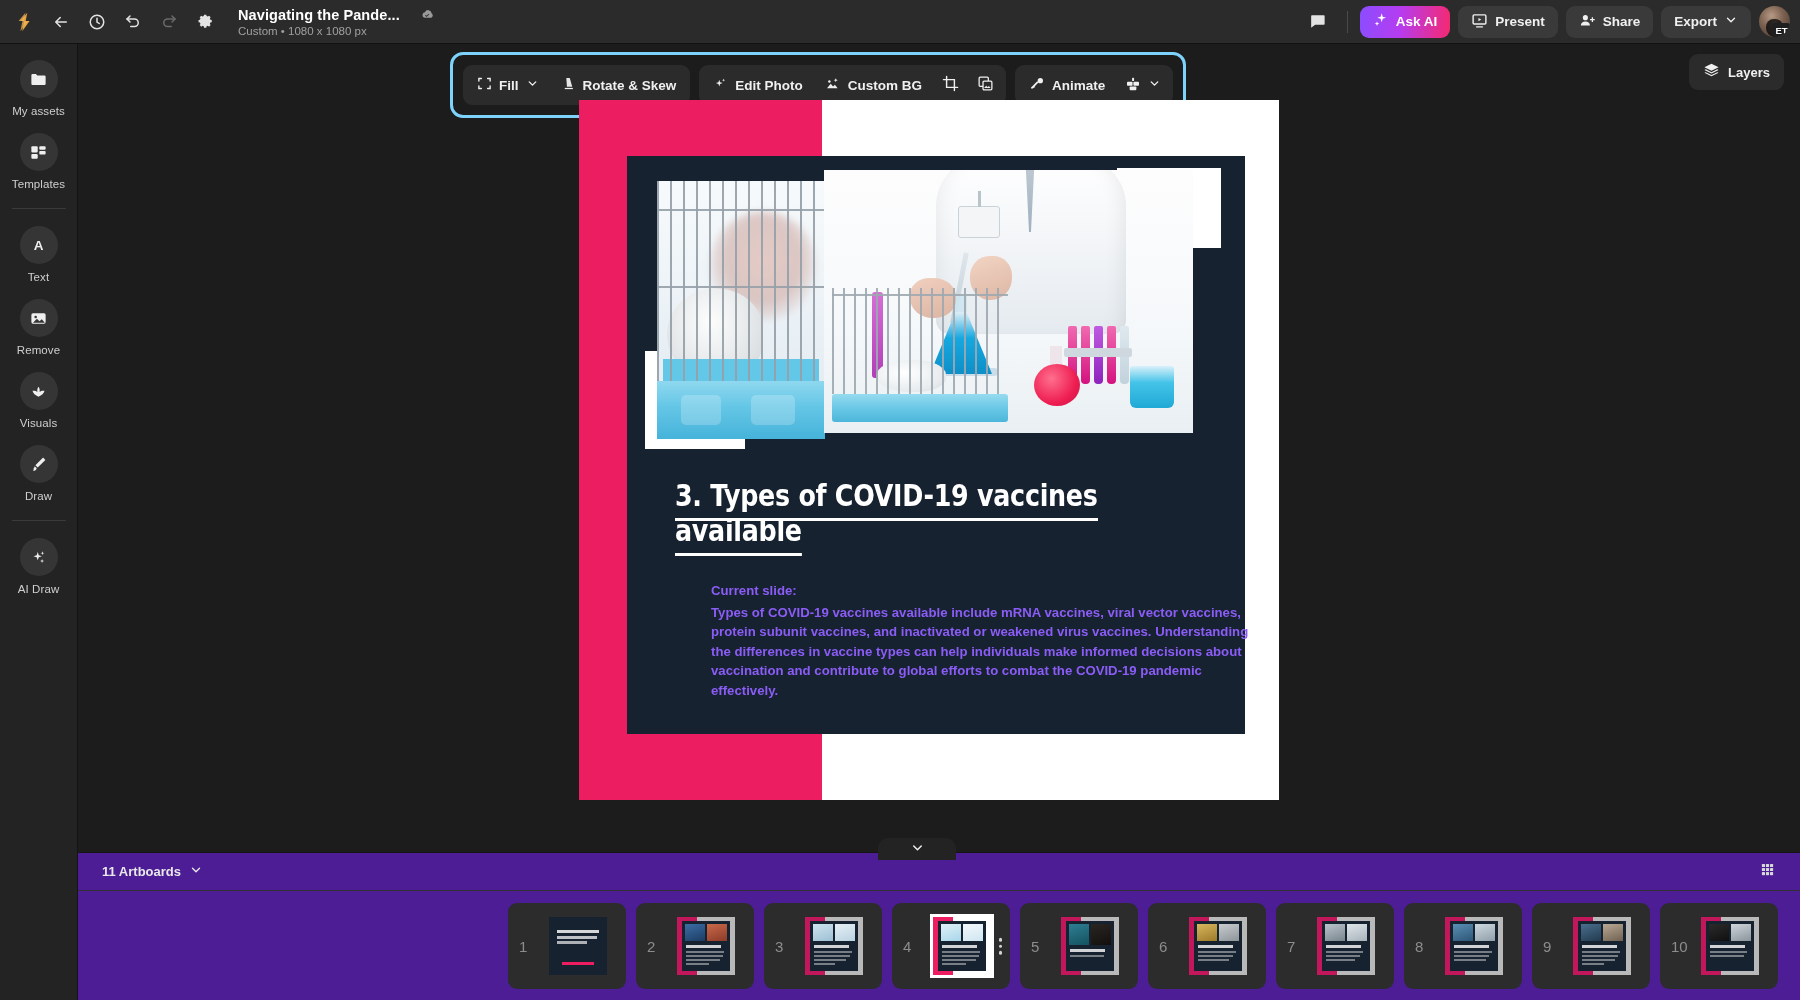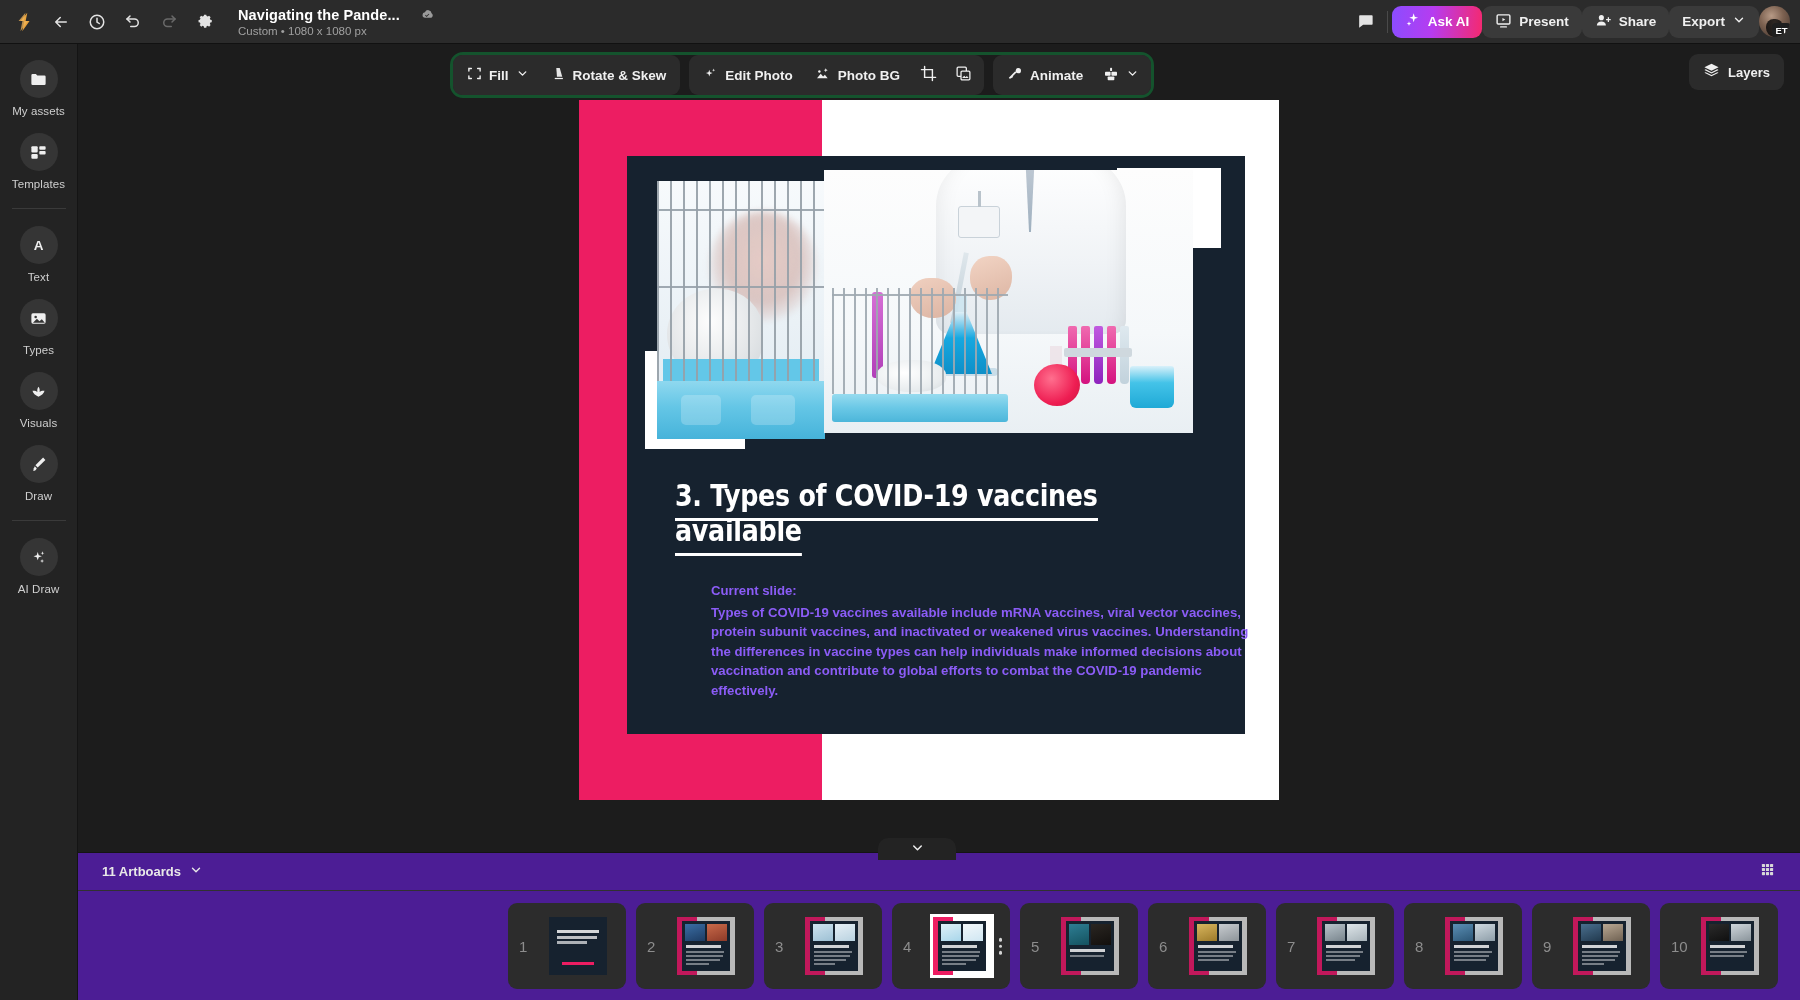--- a/index.html
+++ b/index.html
@@ -26,21 +26,21 @@
     background: transparent; cursor: pointer; color: #e3e3e3;
   }
   .icobtn.dim { color: #6a6a6a; }
   .doc-meta { margin-left: 14px; display: flex; flex-direction: column; justify-content: center; }
   .doc-title-row { display: flex; align-items: center; gap: 20px; justify-content: space-between; }
   .doc-title { font-size: 14.5px; font-weight: bold; color: #fff; letter-spacing: .1px; }
   .doc-sub { font-size: 11.5px; color: #a0a0a0; margin-top: 2px; }
   .cloud-ico { color: #9a9a9a; display: flex; }
 
   .tb-right {
-    margin-left: auto; display: flex; align-items: center; padding-right: 10px;
+    margin-left: auto; display: flex; align-items: center; gap: 8px; padding-right: 10px;
   }
   .vdiv { width: 1px; height: 22px; background: #4a4a4a; margin: 0 4px; }
   .pill {
     height: 32px; border-radius: 9px; background: #3a3a3a;
     display: flex; align-items: center; gap: 7px; padding: 0 13px;
     font-size: 13.5px; font-weight: bold; color: #f0f0f0; cursor: pointer; white-space: nowrap;
   }
   .pill.askai {
     background: linear-gradient(95deg, #8b4dff 0%, #b63cf0 45%, #f5296f 100%);
     color: #fff;
@@ -81,21 +81,21 @@
 
   
   .canvas {
     position: absolute; top: 44px; left: 78px; width: 1722px; height: 808px;
     background: #1c1c1c; overflow: hidden;
   }
 
   
   .tool-wrap {
     position: absolute; top: 8px; left: 372px;
-    border: 3px solid #14532d; border-radius: 13px; padding: 0;
+    border: 3px solid #7dd3fc; border-radius: 13px; padding: 10px;
     display: flex; align-items: center; gap: 9px;
   }
   .tool-grp {
     background: #2b2b2b; border-radius: 9px; height: 40px;
     display: flex; align-items: center; padding: 0 4px; gap: 2px;
   }
   .tbtn {
     height: 32px; border-radius: 7px; display: flex; align-items: center; gap: 7px;
     padding: 0 10px; font-size: 13.5px; font-weight: bold; color: #f0f0f0;
     cursor: pointer; white-space: nowrap;
@@ -423,21 +423,21 @@
       <div class="sb-label">Text</div>
     </div>
     <div class="sb-item">
       <div class="sb-ico">
         <svg width="19" height="19" viewBox="0 0 24 24" fill="currentColor">
             <rect x="3" y="5.5" width="18" height="13" rx="2"></rect>
             <circle cx="8.4" cy="10" r="1.6" fill="#353535"></circle>
             <path d="M5 17.4 10 12.4l3.2 3.2 3-2.6 3.8 4.4z" fill="#353535"></path>
           </svg>
       </div>
-      <div class="sb-label">Types</div>
+      <div class="sb-label">Remove</div>
     </div>
     <div class="sb-item">
       <div class="sb-ico">
         <svg width="19" height="19" viewBox="0 0 24 24" fill="currentColor">
             <path d="M12 18.5c-4-1.2-7-4-7.6-7.3 2.4-.5 4.6.1 6.2 1.4-.5-2.6.2-5 1.4-6.6 1.2 1.6 1.9 4 1.4 6.6 1.6-1.3 3.8-1.9 6.2-1.4-.6 3.3-3.6 6.1-7.6 7.3z"></path>
           </svg>
       </div>
       <div class="sb-label">Visuals</div>
     </div>
     <div class="sb-item">
@@ -502,21 +502,21 @@
           <span>Edit Photo</span>
         </div>
         <div class="tbtn">
           <span>
             <svg width="16" height="16" viewBox="0 0 24 24" fill="currentColor">
                 <path d="M3 18.5 8.6 11.8l3.6 4 2.6-2.8 4.2 5.5z"></path>
                 <circle cx="6.6" cy="8.2" r="1.8"></circle>
                 <path d="M16.1 3.2 17 5.3 19.1 6.2 17 7.1 16.1 9.2 15.2 7.1 13.1 6.2 15.2 5.3z" opacity=".95"></path>
               </svg>
           </span>
-          <span>Photo BG</span>
+          <span>Custom BG</span>
         </div>
         <div class="tbtn ico-only">
           <span>
             <svg width="17" height="17" viewBox="0 0 24 24" fill="none" stroke="currentColor" stroke-width="2" stroke-linecap="round">
                 <path d="M6.5 2v15.5H22"></path>
                 <path d="M2 6.5h15.5V22"></path>
               </svg>
           </span>
         </div>
         <div class="tbtn ico-only">

